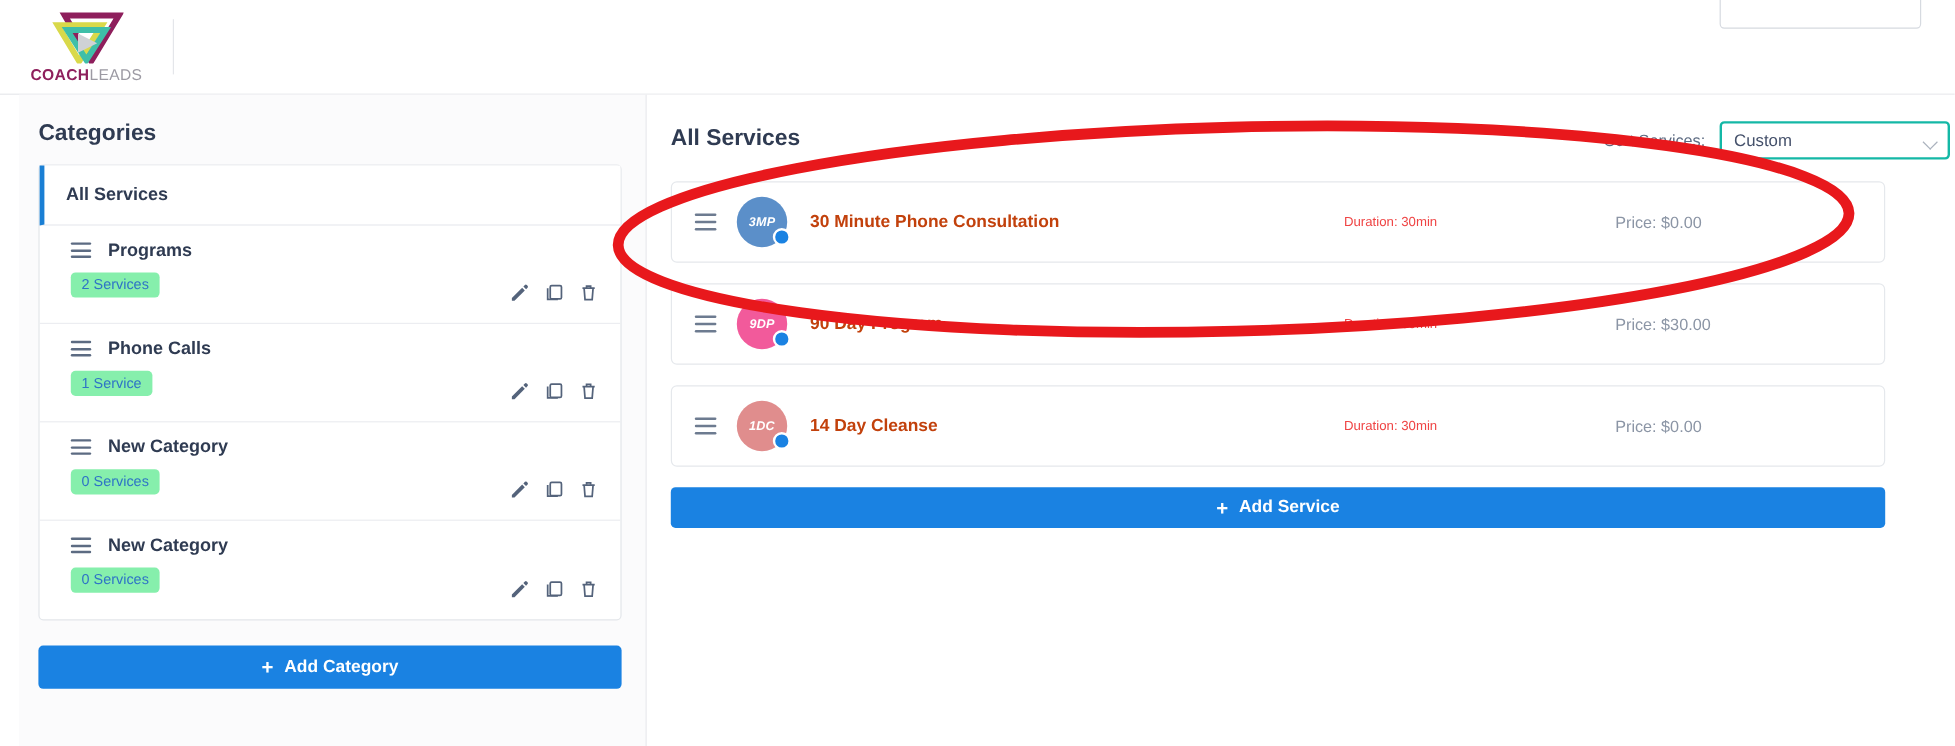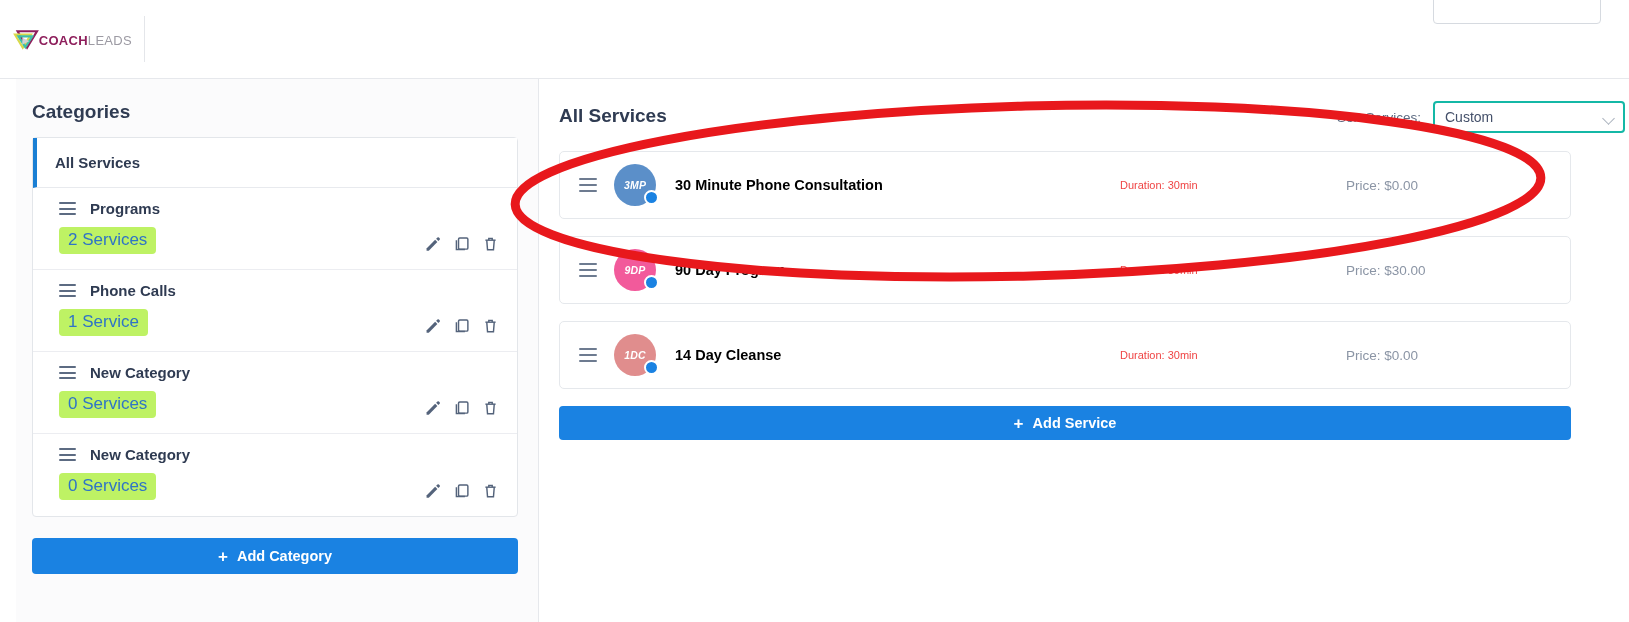--- a/index.html
+++ b/index.html
@@ -13,21 +13,21 @@
   .app { position: relative; width: 1629px; height: 622px; background:#ffffff; }
 
   
   .topbar {
     position: absolute; left: 0; top: 0; width: 1629px; height: 79px;
     background: #ffffff; border-bottom: 1px solid #e6e8ec;
     display: flex; align-items: center;
   }
   .logo-wrap {
     width: 120px; margin-left: 12px;
-    display: flex; flex-direction: row; align-items: center; justify-content: center;
+    display: flex; flex-direction: column; align-items: center; justify-content: center;
   }
   .logo-mark { width: 62px; height: 44px; }
   .logo-text {
     margin-top: 2px; font-size: 13px; font-weight: 700; letter-spacing: .3px;
     white-space: nowrap;
   }
   .logo-text .c1 { color: #8e1f5c; }
   .logo-text .c2 { color: #9c9aa3; font-weight: 400; }
 
   .divider-v { width:1px; height:46px; background:#e4e6ea; margin-left: 12px; }
@@ -86,21 +86,21 @@
   .cat-head { display:flex; align-items:center; padding-left: 26px; }
   .grip {
     width:17px; height:13px; display:flex; flex-direction:column;
     justify-content:space-between; margin-right: 14px; flex:none;
   }
   .grip i { display:block; height:2px; background:#5c6b82; border-radius:1px; }
   .cat-name { font-size:15px; font-weight:700; color:#2f3b52; }
 
   .cat-sub { display:flex; align-items:center; margin-top: 10px; padding-left: 26px; }
   .pill {
-    background:#bef264; color:#2f74c6; font-size:17px; border-radius:4px;
+    background:#86efac; color:#2f74c6; font-size:12px; border-radius:4px;
     padding: 4px 9px; line-height:1.1;
   }
   .cat-actions {
     position:absolute; right: 18px; bottom: 16px;
     display:flex; align-items:center; gap: 12px;
   }
   .icon-btn { width:17px; height:18px; display:block; cursor:pointer; }
 
   .add-btn {
     position:absolute; left:16px; width:486px; height:36px;
@@ -152,21 +152,21 @@
   .avatar {
     width:42px; height:42px; border-radius:50%;
     display:flex; align-items:center; justify-content:center;
     color:#fff; font-size:10.5px; font-weight:600; letter-spacing:.2px;
   }
   .badge-dot {
     position:absolute; right:-3px; bottom:1px; width:15px; height:15px;
     border-radius:50%; background:#1a82e2; border:2px solid #fff;
   }
   .svc-name {
-    margin-left: 19px; font-size:14.5px; font-weight:700; color:#000000;
+    margin-left: 19px; font-size:14.5px; font-weight:700; color:#c2410c;
   }
   .svc-duration {
     position:absolute; left: 560px; font-size:11px; color:#ef4444;
   }
   .svc-price {
     position:absolute; left: 786px; font-size:13.5px; color:#8b95a5;
   }
 
   .add-svc-btn {
     width:1012px; height:34px; background:#1a82e2; color:#fff;

